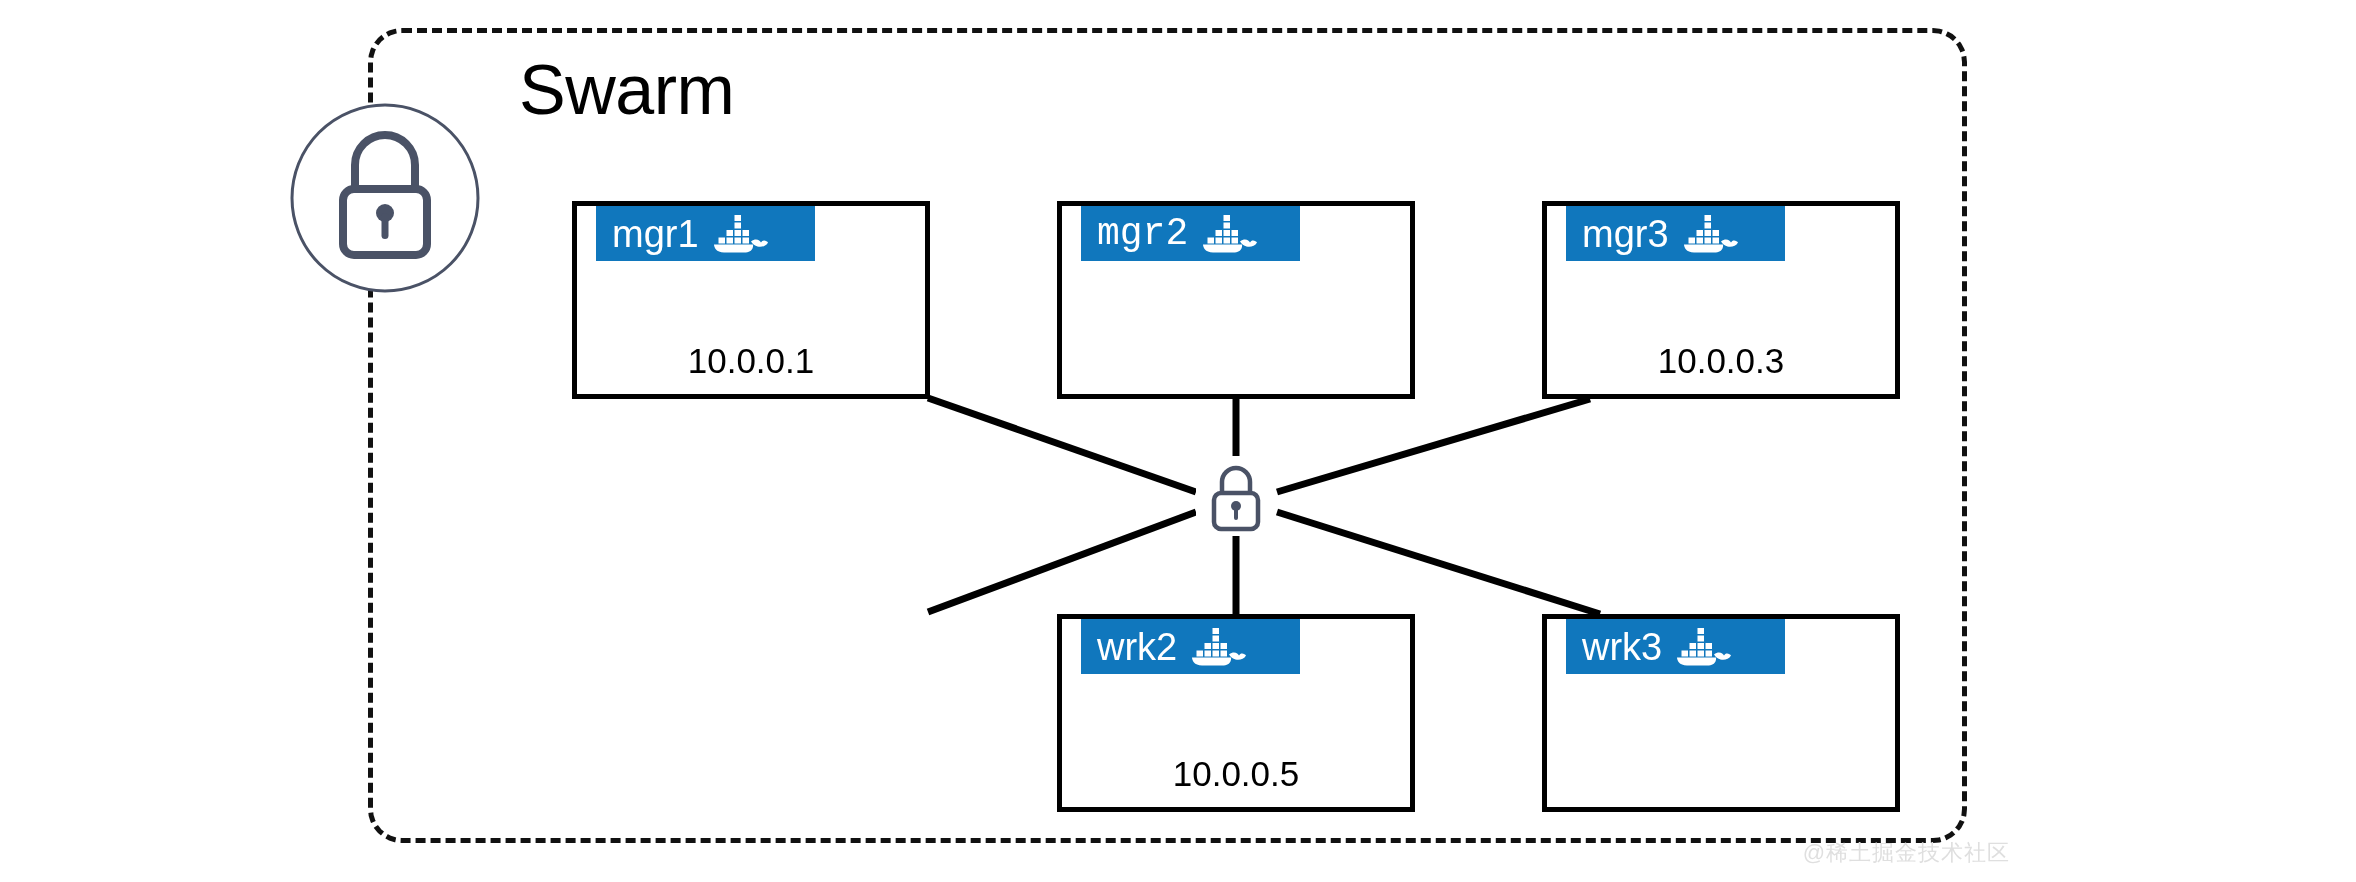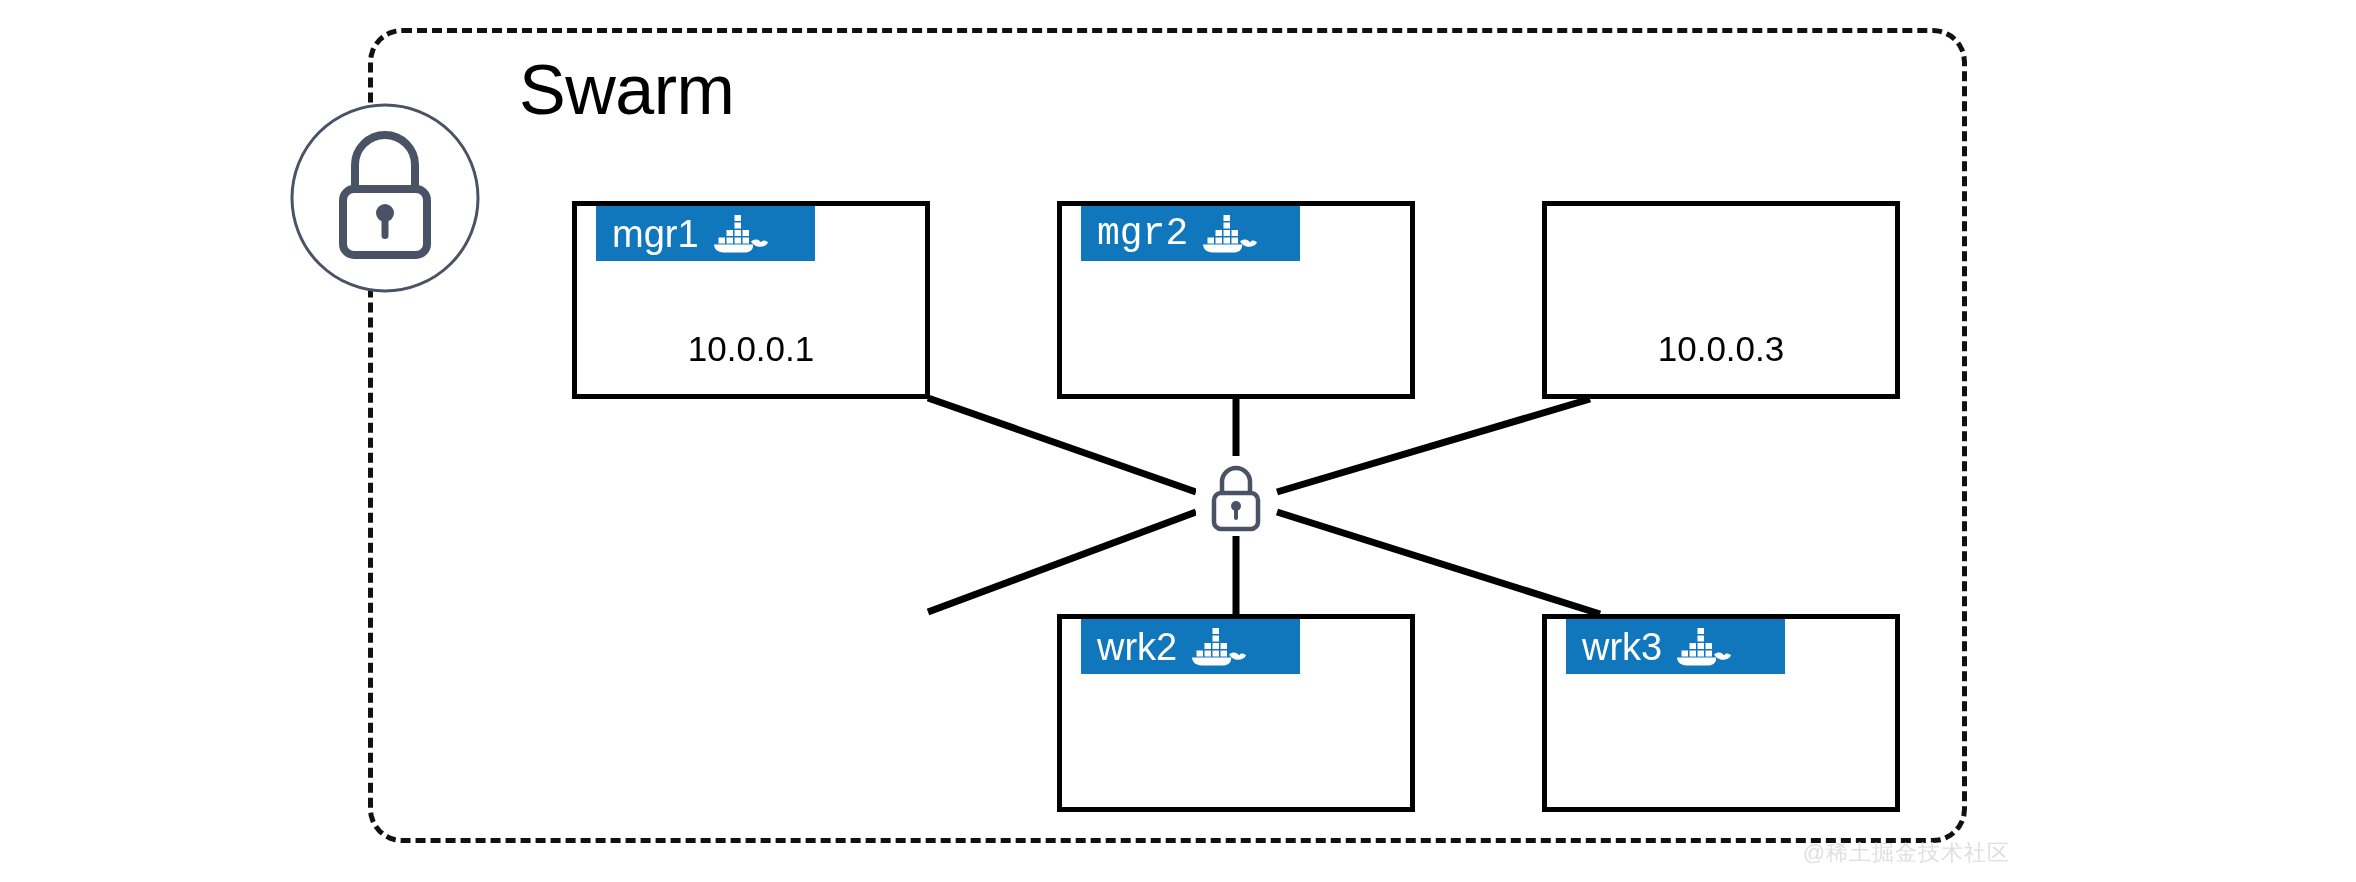--- a/index.html
+++ b/index.html
@@ -74,21 +74,21 @@
     margin-left: 14px;
     width: 56px;
     height: 40px;
     display: block;
     flex: 0 0 auto;
   }
   .node-ip {
     position: absolute;
     left: 0;
     right: 0;
-    bottom: 28px;
+    bottom: 16px;
     text-align: center;
     font-size: 35px;
     line-height: 1;
     color: #000000;
   }
 
   
   #node-mgr1 { left: 572px;  top: 201px; }
   #node-mgr2 { left: 1057px; top: 201px; font-family: Liberation Mono, monospace; }
   #node-mgr3 { left: 1542px; top: 201px; }
@@ -217,20 +217,38 @@
           <rect x="21.5" y="23.5" width="6.5" height="6"></rect>
           <rect x="29.5" y="23.5" width="6.5" height="6"></rect>
           <path d="M 1 30.5 L 40 30.5 C 40 30.5 41.5 38.5 31 38.5 L 11 38.5 C 3 38.5 1 33 1 30.5 Z"></path>
           <path d="M 38 27.5 C 43 23.5 47 26.5 48 28.5 C 49.5 25 54 26.5 55 28.5 C 53 32.5 48 33.5 44.5 32.5 C 42 31.8 39.5 30 38 27.5 Z"></path>
         </g>
       </svg>
     </div>
   </div>
 
   <div class="node-box" id="node-mgr3">
+    <div class="node-header">
+      <span class="node-name">mgr3</span>
+      <svg class="docker-logo" viewBox="0 0 56 40" xmlns="http://www.w3.org/2000/svg">
+        <g fill="#ffffff">
+          <rect x="21.5" y="1" width="6.5" height="6"></rect>
+          <rect x="21.5" y="8.5" width="6.5" height="6"></rect>
+          <rect x="13.5" y="16" width="6.5" height="6"></rect>
+          <rect x="21.5" y="16" width="6.5" height="6"></rect>
+          <rect x="29.5" y="16" width="6.5" height="6"></rect>
+          <rect x="5.5" y="23.5" width="6.5" height="6"></rect>
+          <rect x="13.5" y="23.5" width="6.5" height="6"></rect>
+          <rect x="21.5" y="23.5" width="6.5" height="6"></rect>
+          <rect x="29.5" y="23.5" width="6.5" height="6"></rect>
+          <path d="M 1 30.5 L 40 30.5 C 40 30.5 41.5 38.5 31 38.5 L 11 38.5 C 3 38.5 1 33 1 30.5 Z"></path>
+          <path d="M 38 27.5 C 43 23.5 47 26.5 48 28.5 C 49.5 25 54 26.5 55 28.5 C 53 32.5 48 33.5 44.5 32.5 C 42 31.8 39.5 30 38 27.5 Z"></path>
+        </g>
+      </svg>
+    </div>
     <div class="node-ip">10.0.0.3</div>
   </div>
 
 
   <div class="node-box" id="node-wrk2">
     <div class="node-header">
       <span class="node-name">wrk2</span>
       <svg class="docker-logo" viewBox="0 0 56 40" xmlns="http://www.w3.org/2000/svg">
         <g fill="#ffffff">
           <rect x="21.5" y="1" width="6.5" height="6"></rect>
@@ -240,20 +258,21 @@
           <rect x="29.5" y="16" width="6.5" height="6"></rect>
           <rect x="5.5" y="23.5" width="6.5" height="6"></rect>
           <rect x="13.5" y="23.5" width="6.5" height="6"></rect>
           <rect x="21.5" y="23.5" width="6.5" height="6"></rect>
           <rect x="29.5" y="23.5" width="6.5" height="6"></rect>
           <path d="M 1 30.5 L 40 30.5 C 40 30.5 41.5 38.5 31 38.5 L 11 38.5 C 3 38.5 1 33 1 30.5 Z"></path>
           <path d="M 38 27.5 C 43 23.5 47 26.5 48 28.5 C 49.5 25 54 26.5 55 28.5 C 53 32.5 48 33.5 44.5 32.5 C 42 31.8 39.5 30 38 27.5 Z"></path>
         </g>
       </svg>
     </div>
+    <div class="node-ip">10.0.0.5</div>
   </div>
 
   <div class="node-box" id="node-wrk3">
     <div class="node-header">
       <span class="node-name">wrk3</span>
       <svg class="docker-logo" viewBox="0 0 56 40" xmlns="http://www.w3.org/2000/svg">
         <g fill="#ffffff">
           <rect x="21.5" y="1" width="6.5" height="6"></rect>
           <rect x="21.5" y="8.5" width="6.5" height="6"></rect>
           <rect x="13.5" y="16" width="6.5" height="6"></rect>

